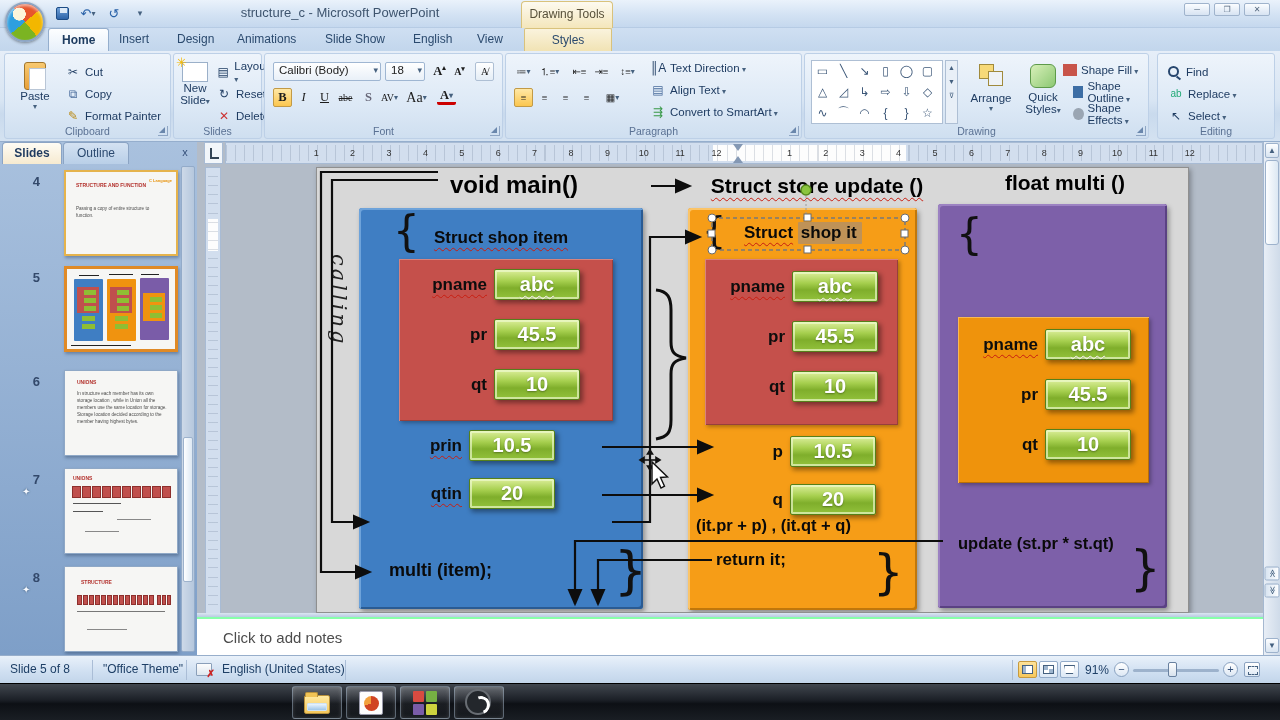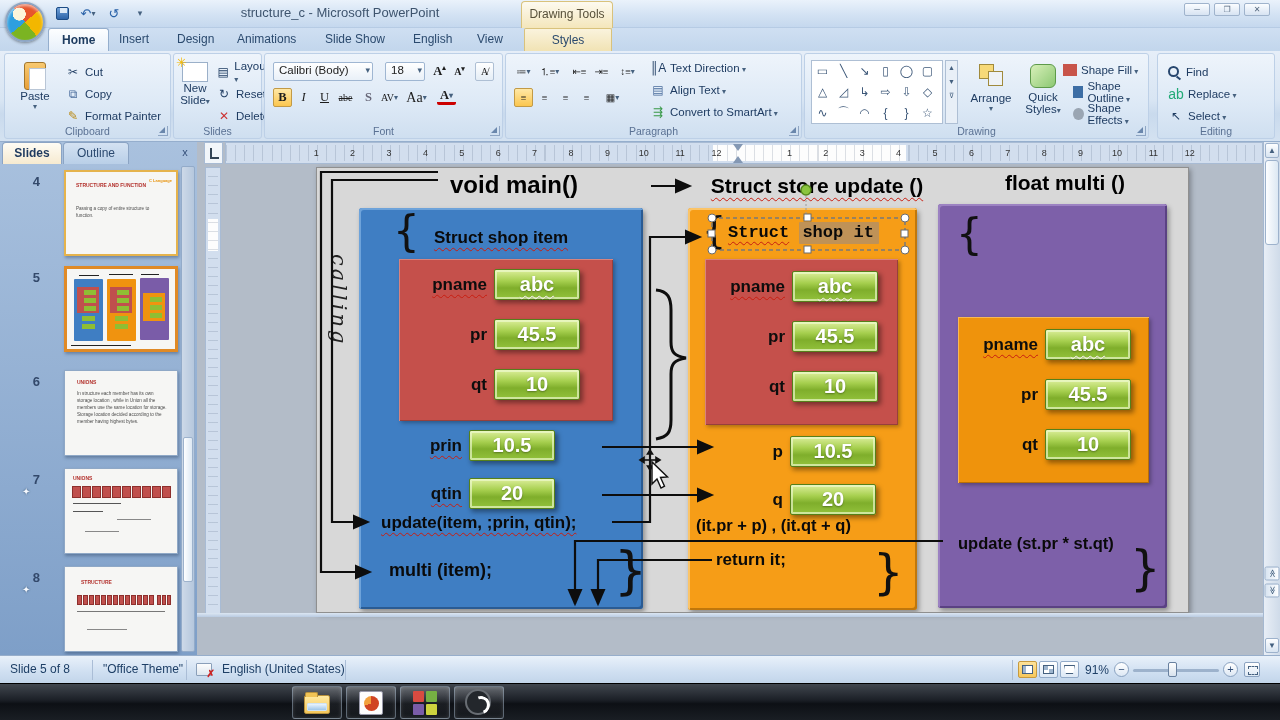--- a/index.html
+++ b/index.html
@@ -278,21 +278,21 @@
           <span>Reset</span>
         </div>
       <div class="rbtn-sm" style="left:40px;top:52px;">
           <span class="mini" style="color:#c33">✕</span>
           <span>Delete</span>
         </div>
       <div class="glabel">Slides</div>
     </div>
 
     <div class="rgroup" style="left:264px;width:239px;">
-      <div class="combo" style="left:8px;top:8px;width:100px;">Calibri (Body)</div>
+      <div class="combo" style="left:8px;top:8px;width:108px;">Calibri (Body)</div>
       <div class="combo" style="left:120px;top:8px;width:40px;">18</div>
       <div class="fmt-btn" style="left:165px;top:8px;font-weight:bold;">
           <span>A</span>
           <span style="font-size:7px;margin-top:-8px;">▴</span>
         </div>
       <div class="fmt-btn" style="left:185px;top:8px;font-weight:bold;font-size:10px;">
           <span>A</span>
           <span style="font-size:7px;margin-top:-6px;">▾</span>
         </div>
       <div class="fmt-btn" style="left:210px;top:8px;font-size:10px;border:1px solid #aebfd4;background:linear-gradient(#fff,#e4edf6);">A̸</div>
@@ -384,21 +384,21 @@
       <div class="glabel">Drawing</div>
       <div class="launcher"></div>
     </div>
 
     <div class="rgroup" style="left:1157px;width:118px;">
       <div class="rbtn-sm" style="left:8px;top:8px;">
           <span class="find-icon"></span>
           <span style="margin-left:3px;">Find</span>
         </div>
       <div class="rbtn-sm" style="left:8px;top:30px;">
-          <span class="mini" style="font-size:14px;color:#2a7;">ab</span>
+          <span class="mini" style="font-size:10px;color:#2a7;">ab</span>
           <span class="dd">Replace</span>
         </div>
       <div class="rbtn-sm" style="left:8px;top:52px;">
           <span class="mini">↖</span>
           <span class="dd">Select</span>
         </div>
       <div class="glabel">Editing</div>
     </div>
   </div>
 
@@ -569,28 +569,27 @@
             </div>
         </div>
         <div class="srow" style="top:222px;">
             <span class="flabel wavy" style="width:103px;">prin</span>
             <span class="gbox"><i>10.5</i></span>
           </div>
         <div class="srow" style="top:270px;">
             <span class="flabel wavy" style="width:103px;">qtin</span>
             <span class="gbox"><i>20</i></span>
           </div>
-        <div class="stmt wavy" style="left:22px;top:305px;">update(item, ;prin, qtin);</div>
         <div class="stmt" style="left:30px;top:352px;font-size:18px;">multi (item);</div>
         <div class="brace" style="left:255px;top:336px;font-size:52px;">}</div>
       </div>
 
       <div class="fnbox orange" style="left:371px;top:40px;width:229px;height:402px;">
         <div class="brace" style="left:14px;top:3px;font-size:38px;">{</div>
-        <div class="struct-title" style="top:15px;text-align:left;left:40px;font-family:Liberation Mono, monospace;">
+        <div class="struct-title" style="top:15px;text-align:left;left:56px;">
           <span class="wavy">Struct</span>
           <span class="ttl-hl">shop it</span>
         </div>
         <div class="redbox" style="left:17px;top:51px;width:193px;height:166px;">
           <div class="srow" style="top:12px;">
               <span class="flabel wavy" style="width:80px;">pname</span>
               <span class="gbox"><i class="wavyw">abc</i></span>
             </div>
           <div class="srow" style="top:62px;">
               <span class="flabel" style="width:80px;">pr</span>
@@ -632,20 +631,23 @@
         </div>
         <div class="stmt" style="left:20px;top:330px;font-size:16.5px;">update (st.pr * st.qt)</div>
         <div class="brace" style="left:192px;top:340px;font-size:48px;">}</div>
       </div>
     </div>
 
     <div id="notespane-inner"></div>
   </div>
 
   <div id="splitterh"></div>
+  <div id="notespane">
+    <div id="notes-text">Click to add notes</div>
+  </div>
 
   <div id="vscroll">
     <div class="sbtn" style="top:1px;">▲</div>
     <div id="vthumb"></div>
     <div class="sbtn" style="top:424px;transform:rotate(90deg);">≪</div>
     <div class="sbtn" style="top:441px;transform:rotate(90deg);">≫</div>
     <div class="sbtn" style="top:496px;">▼</div>
   </div>
 
   <div id="statusbar">

